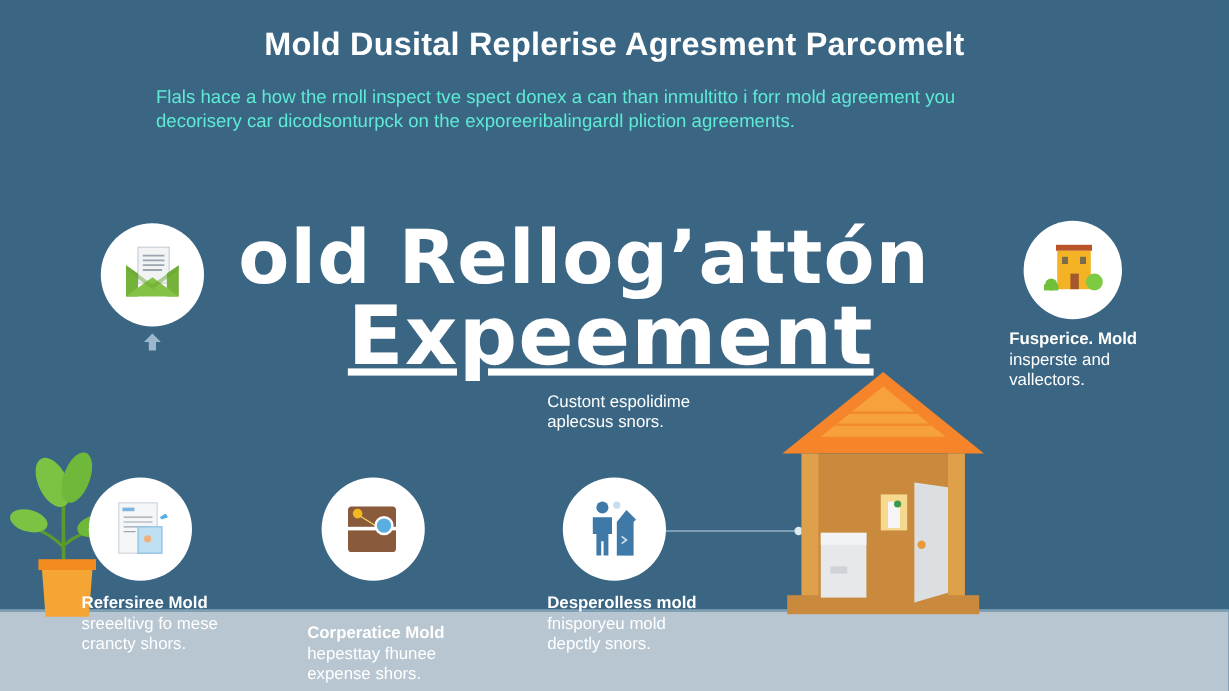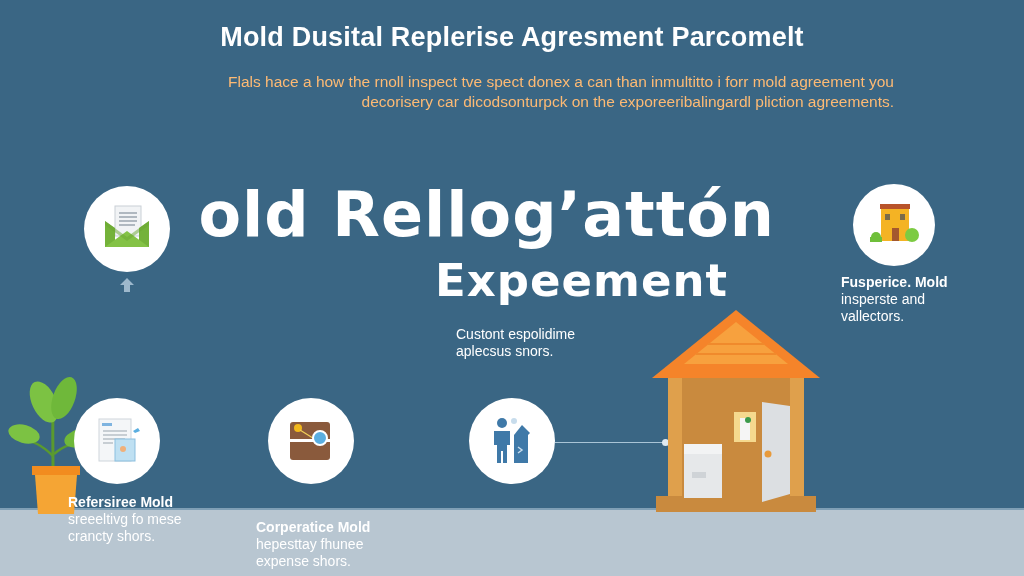--- a/index.html
+++ b/index.html
@@ -15,29 +15,29 @@
     position: absolute; left: 0; top: 508px; width: 1024px; height: 68px;
     background: #b8c6d1;
     border-top: 2px solid #7f9fb5;
   }
   .title {
     position: absolute; left: 0; top: 22px; width: 1024px;
     text-align: center; font-weight: 700; font-size: 27px; letter-spacing: 0.2px;
   }
   .subtitle {
     position: absolute; left: 130px; top: 72px; width: 764px;
-    text-align: right; font-size: 15.5px; line-height: 20px; color: #fdba74;
+    text-align: left; font-size: 15.5px; line-height: 20px; color: #5eead4;
   }
   .hero {
     position: absolute; left: 150px; top: 182px; width: 620px;
     font-weight: 700; color: #ffffff; text-align: right;
     font-family: "DejaVu Sans", sans-serif;
   }
   .hero .l1 { font-size: 62px; line-height: 66px; letter-spacing: 1px; position: relative; left: 5px; }
-  .hero .l2 { font-size: 45px; line-height: 66px; letter-spacing: 1px; position: relative; left: -42px; }
+  .hero .l2 { font-size: 68px; line-height: 66px; letter-spacing: 1px; position: relative; left: -42px; text-decoration: underline; }
 
   .icon-circle {
     position: absolute; width: 86px; height: 86px; border-radius: 50%;
     background: #ffffff; display: flex; align-items: center; justify-content: center;
   }
   .label {
     position: absolute; font-size: 14px; line-height: 17px; color: #ffffff;
   }
   .label .t { font-weight: 700; display: block; }
   .label .d { display: block; }
@@ -161,20 +161,25 @@
 
   <div class="icon-circle" style="left:469px; top:398px;">
     <svg width="56" height="56" viewBox="0 0 56 56">
       <circle cx="18" cy="10" r="5" fill="#3f79a8"></circle>
       <path d="M10 18 h16 v14 h-3 v18 h-4 v-12 h-2 v12 h-4 v-18 h-3z" fill="#3f79a8"></path>
       <rect x="30" y="22" width="14" height="28" fill="#3f79a8"></rect>
       <polygon points="30,22 38,12 46,20 44,22" fill="#3f79a8"></polygon>
       <circle cx="30" cy="8" r="3" fill="#c7dcec"></circle>
       <path d="M34 34 l4 3 l-4 3" stroke="#c7dcec" stroke-width="1.5" fill="none"></path>
     </svg>
+  </div>
+  <div class="label" style="left:456px; top:494px;">
+    <span class="t">Desperolless mold</span>
+    <span class="d">fnisporyeu mold</span>
+    <span class="d">depctly snors.</span>
   </div>
 
   <div class="connector"></div>
   <div class="connector-dot"></div>
 
   <svg class="house" width="176" height="204" viewBox="0 0 176 204">
     <polygon points="88,2 172,70 4,70" fill="#f5842a"></polygon>
     <polygon points="88,14 140,56 36,56" fill="#f7a13e"></polygon>
     <line x1="60" y1="36" x2="116" y2="36" stroke="#f08a2c" stroke-width="2"></line>
     <line x1="48" y1="46" x2="128" y2="46" stroke="#f08a2c" stroke-width="2"></line>

